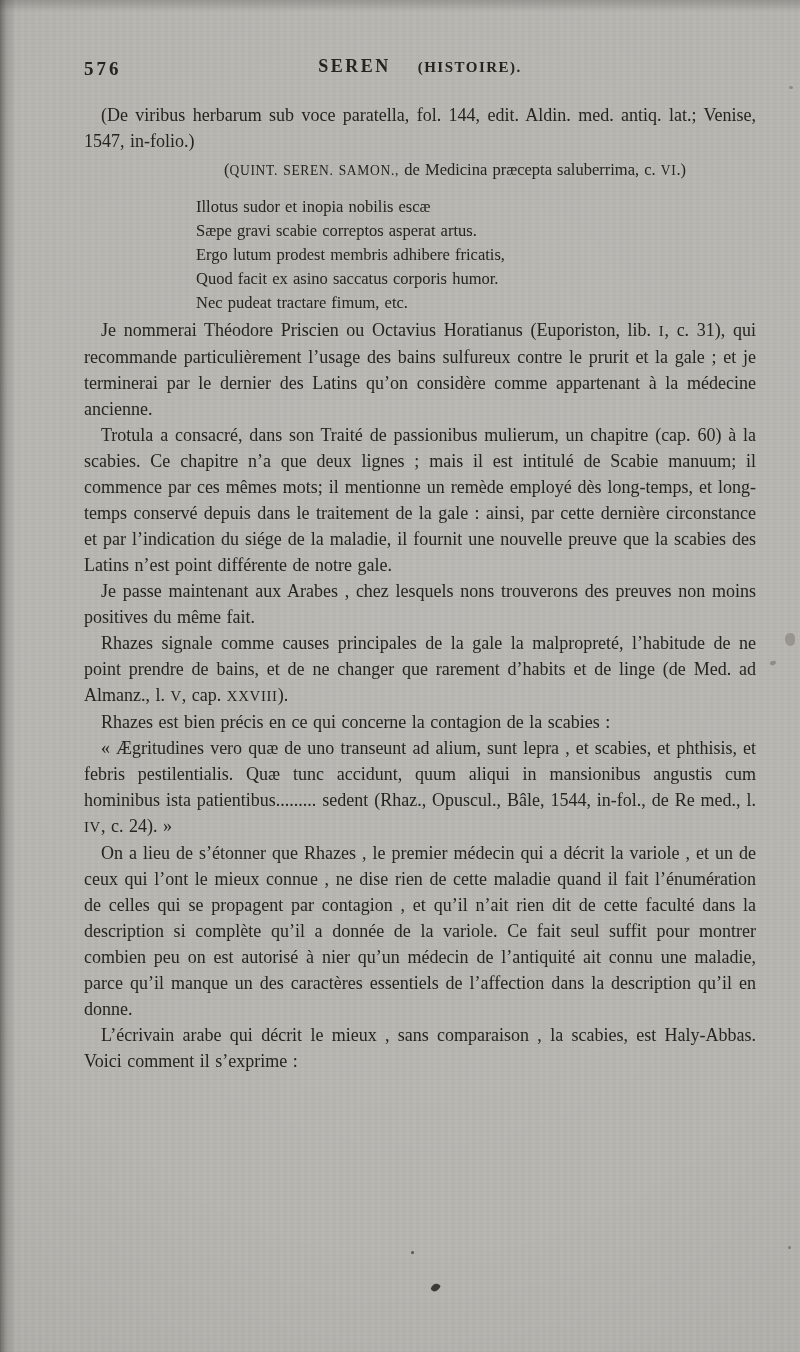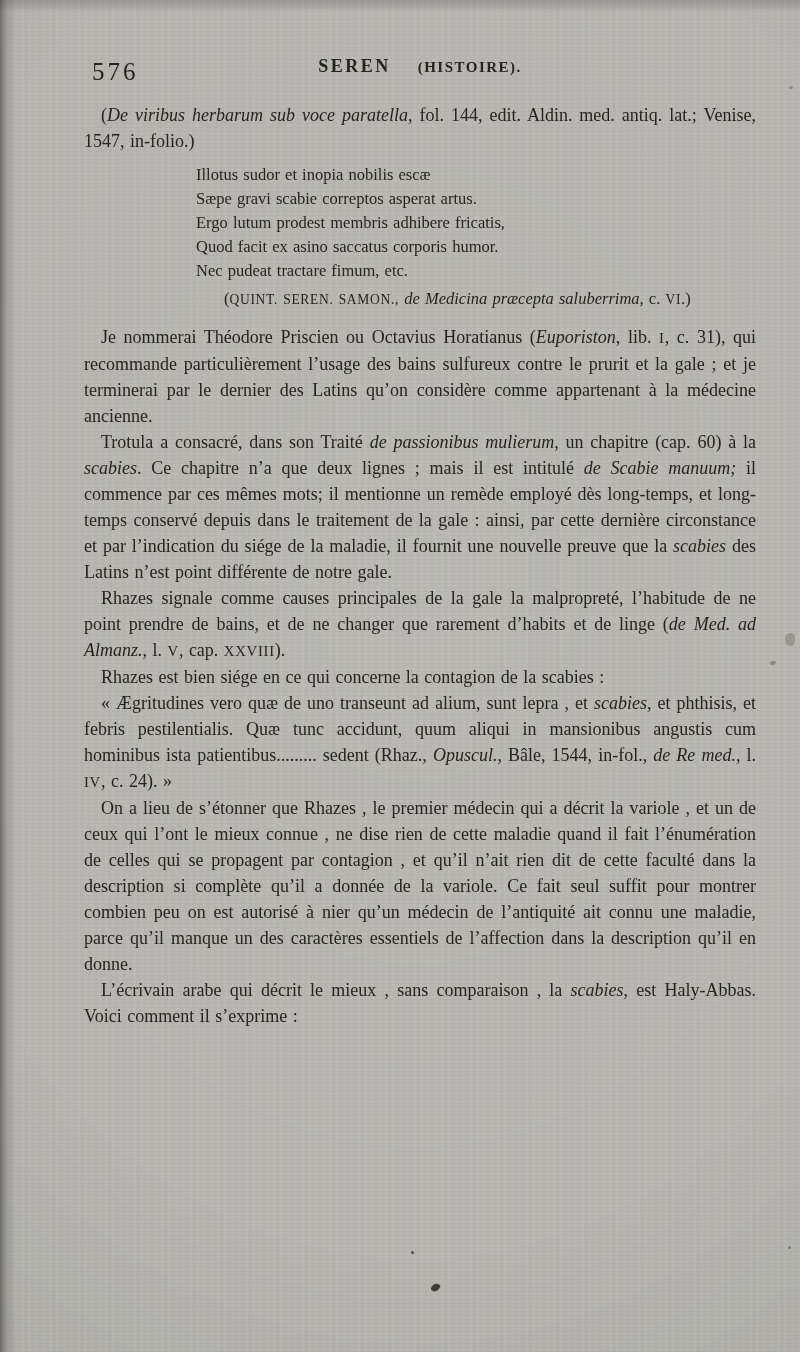--- a/index.html
+++ b/index.html
@@ -25,22 +25,22 @@
     background:linear-gradient(90deg, rgba(38,37,33,0.50) 0%, rgba(38,37,33,0.18) 35%, rgba(38,37,33,0.0) 100%);
   }
   .edge-top {
     position:absolute; left:0; top:0; right:0; height:12px; pointer-events:none;
     background:linear-gradient(180deg, rgba(38,37,33,0.22), rgba(38,37,33,0));
   }
   .content { position:absolute; left:84px; top:56px; width:672px; }
 
   .header { position:relative; height:28px; margin-bottom:18px; }
   .page-number {
-    position:absolute; left:8px; top:2px;
-    font-size:25px; font-weight:400; letter-spacing:3px;
+    position:absolute; left:0; top:2px;
+    font-size:19px; font-weight:700; letter-spacing:3px;
   }
   .running-title {
     text-align:center; font-weight:700;
     font-size:18px; letter-spacing:2.5px;
   }
   .running-title .title-paren { font-size:15px; letter-spacing:1.5px; font-weight:700;margin-left:20px; }
 
   p.block {
     margin:0; text-align:justify; text-indent:17px;
     font-size:18px; line-height:26px;
@@ -48,21 +48,21 @@
   }
   p.verse {
     margin:9px 0 2px 112px; text-align:left; text-indent:0;
     font-size:16.5px; line-height:24px;
   }
   .verse-line { display:block; }
   p.citation {
     margin:4px 0 12px 140px; text-align:left; text-indent:0;
     font-size:16.5px; line-height:24px; white-space:nowrap;
   }
-  .italic { font-style:italic; }
+  .italic { }
   .roman  { font-style:normal; }
   .smallcaps { font-size:0.82em; letter-spacing:0.7px; }
 
   .speck { position:absolute; pointer-events:none; }
   .speck-1 { left:432px; top:1283px; width:7px; height:9px; background:#3c3b36; border-radius:60% 20% 55% 30%; transform:rotate(38deg); }
   .speck-2 { left:411px; top:1251px; width:3px; height:3px; background:#55544e; border-radius:50%; }
   .speck-3 { left:785px; top:633px; width:10px; height:13px; background:#97958e; border-radius:50% 40% 45% 55%; }
   .speck-4 { left:770px; top:661px; width:6px; height:4px; background:#8d8c85; border-radius:50%; transform:rotate(-20deg); }
   .speck-5 { left:788px; top:1246px; width:3px; height:3px; background:#7d7c76; border-radius:50%; }
   .speck-6 { left:789px; top:86px;  width:4px; height:3px; background:#8a8983; border-radius:50%; }
@@ -80,32 +80,33 @@
       <span class="page-number">576</span>
       <div class="running-title">
         <span class="title-main">SEREN</span>
         <span> </span>
         <span class="title-paren">(HISTOIRE).</span>
       </div>
     </div>
 
     <main>
         <p class="block paragraph"><span class="roman">(</span><span class="italic">De viribus herbarum sub voce paratella</span><span class="roman">, fol. 144, edit. Aldin. med. antiq. lat.; Venise, 1547, in-folio.)</span></p>
+        <p class="block citation"><span class="roman">(</span><span class="smallcaps">QUINT. SEREN. SAMON.,</span><span class="roman"> </span><span class="italic">de Medicina præcepta saluberrima,</span><span class="roman"> c. </span><span class="smallcaps">VI</span><span class="roman">.)</span></p>
         <p class="block verse">
           <span class="verse-line">Illotus sudor et inopia nobilis escæ</span>
           <span class="verse-line">Sæpe gravi scabie correptos asperat artus.</span>
           <span class="verse-line">Ergo lutum prodest membris adhibere fricatis,</span>
           <span class="verse-line">Quod facit ex asino saccatus corporis humor.</span>
           <span class="verse-line">Nec pudeat tractare fimum, etc.</span>
         </p>
-        <p class="block citation"><span class="roman">(</span><span class="smallcaps">QUINT. SEREN. SAMON.,</span><span class="roman"> </span><span class="italic">de Medicina præcepta saluberrima,</span><span class="roman"> c. </span><span class="smallcaps">VI</span><span class="roman">.)</span></p>
         <p class="block paragraph"><span class="roman">Je nommerai Théodore Priscien ou Octavius Horatianus (</span><span class="italic">Euporiston</span><span class="roman">, lib. </span><span class="smallcaps">I</span><span class="roman">, c. 31), qui recommande particulièrement l’usage des bains sulfureux contre le prurit et la gale ; et je terminerai par le dernier des Latins qu’on considère comme appartenant à la médecine ancienne.</span></p>
         <p class="block paragraph"><span class="roman">Trotula a consacré, dans son Traité </span><span class="italic">de passionibus mulierum</span><span class="roman">, un chapitre (cap. 60) à la </span><span class="italic">scabies</span><span class="roman">. Ce chapitre n’a que deux lignes ; mais il est intitulé </span><span class="italic">de Scabie manuum;</span><span class="roman"> il commence par ces mêmes mots; il mentionne un remède employé dès long-temps, et long-temps conservé depuis dans le traitement de la gale : ainsi, par cette dernière circonstance et par l’indication du siége de la maladie, il fournit une nouvelle preuve que la </span><span class="italic">scabies</span><span class="roman"> des Latins n’est point différente de notre gale.</span></p>
+        <p class="block paragraph"><span class="roman">Je passe maintenant aux Arabes , chez lesquels nons trouverons des preuves non moins positives du même fait.</span></p>
         <p class="block paragraph"><span class="roman">Rhazes signale comme causes principales de la gale la malpropreté, l’habitude de ne point prendre de bains, et de ne changer que rarement d’habits et de linge (</span><span class="italic">de Med. ad Almanz.</span><span class="roman">, l. </span><span class="smallcaps">V</span><span class="roman">, cap. </span><span class="smallcaps">XXVIII</span><span class="roman">).</span></p>
-        <p class="block paragraph"><span class="roman">Rhazes est bien siége en ce qui concerne la contagion de la scabies :</span></p>
+        <p class="block paragraph"><span class="roman">Rhazes est bien précis en ce qui concerne la contagion de la scabies :</span></p>
         <p class="block paragraph"><span class="roman">« Ægritudines vero quæ de uno transeunt ad alium, sunt lepra , et </span><span class="italic">scabies</span><span class="roman">, et phthisis, et febris pestilentialis. Quæ tunc accidunt, quum aliqui in mansionibus angustis cum hominibus ista patientibus......... sedent (Rhaz., </span><span class="italic">Opuscul.</span><span class="roman">, Bâle, 1544, in-fol., </span><span class="italic">de Re med.</span><span class="roman">, l. </span><span class="smallcaps">IV</span><span class="roman">, c. 24). »</span></p>
         <p class="block paragraph"><span class="roman">On a lieu de s’étonner que Rhazes , le premier médecin qui a décrit la variole , et un de ceux qui l’ont le mieux connue , ne dise rien de cette maladie quand il fait l’énumération de celles qui se propagent par contagion , et qu’il n’ait rien dit de cette faculté dans la description si complète qu’il a donnée de la variole. Ce fait seul suffit pour montrer combien peu on est autorisé à nier qu’un médecin de l’antiquité ait connu une maladie, parce qu’il manque un des caractères essentiels de l’affection dans la description qu’il en donne.</span></p>
         <p class="block paragraph"><span class="roman">L’écrivain arabe qui décrit le mieux , sans comparaison , la </span><span class="italic">scabies</span><span class="roman">, est Haly-Abbas. Voici comment il s’exprime :</span></p>
       </main>
   </div>
 
   <div class="speck speck-1"></div>
   <div class="speck speck-2"></div>
   <div class="speck speck-3"></div>
   <div class="speck speck-4"></div>

